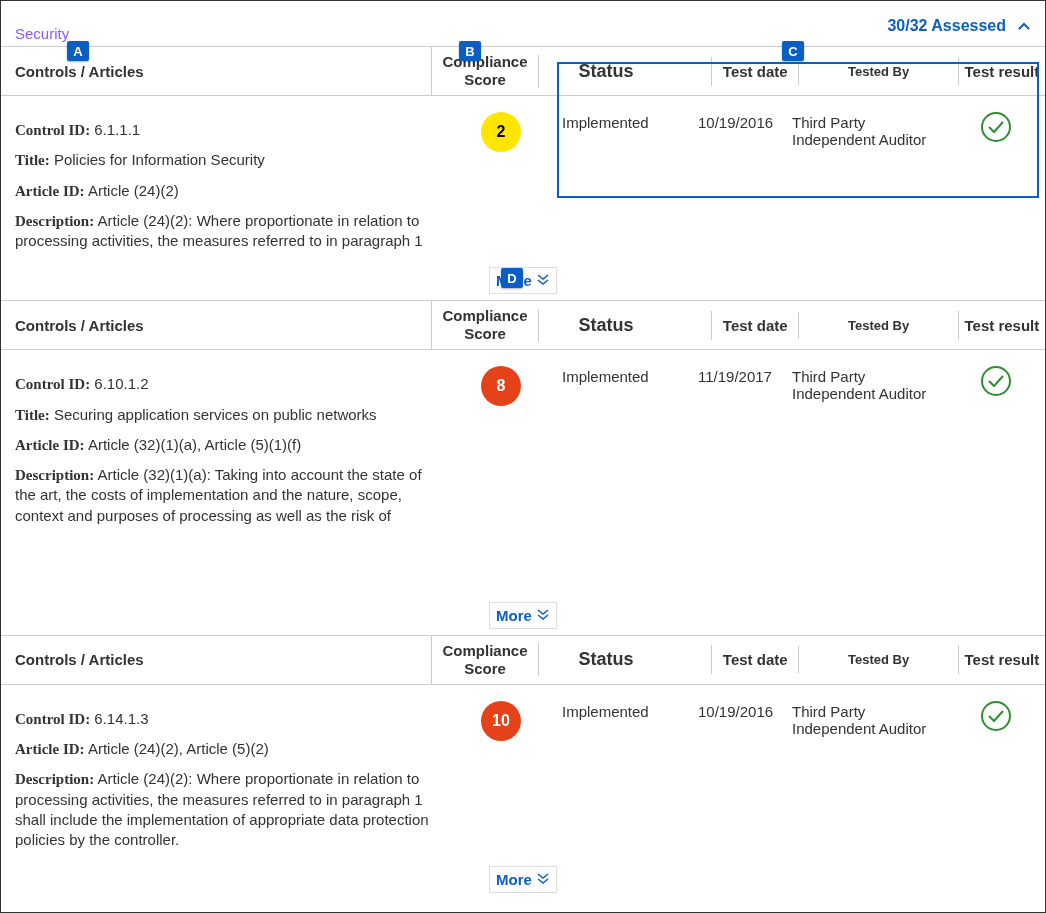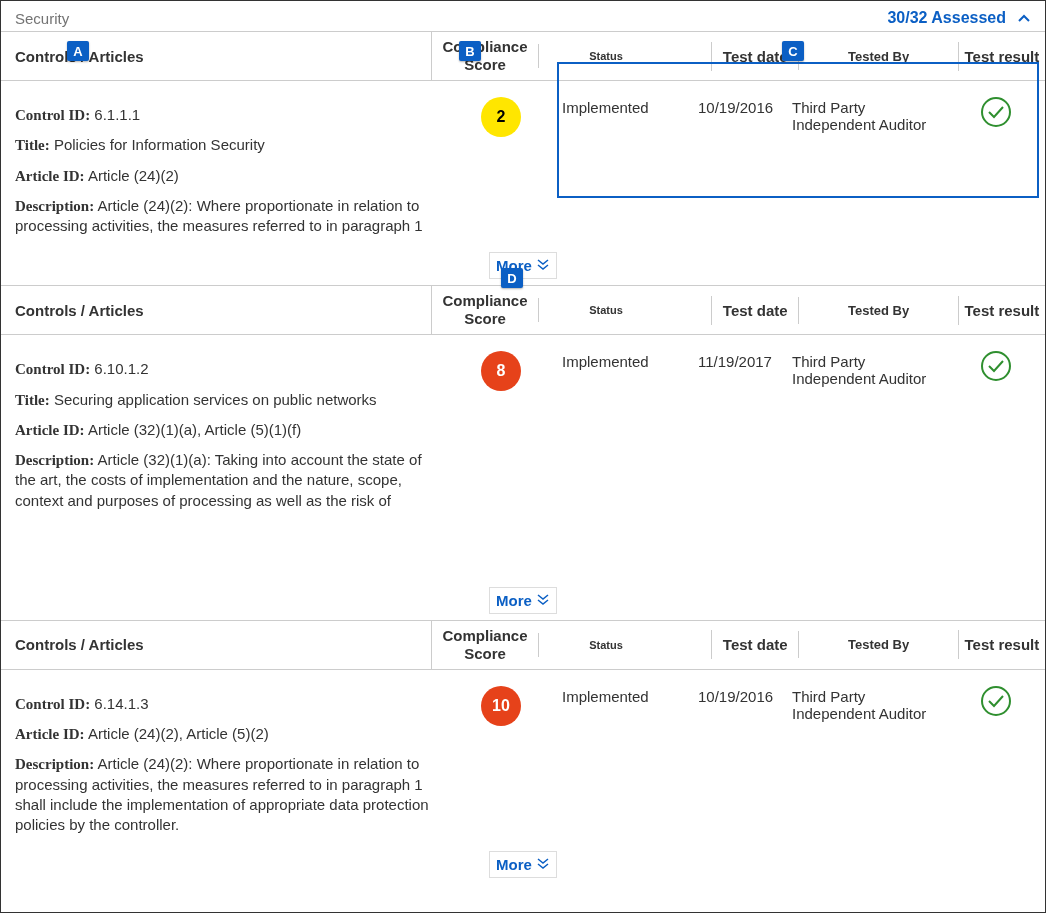--- a/index.html
+++ b/index.html
@@ -18,21 +18,22 @@
     overflow: hidden;
   }
   .topbar {
     display: flex;
     justify-content: space-between;
     align-items: center;
     padding: 8px 14px 4px 14px;
   }
   .topbar .title {
     font-size: 15px;
-    color: #737373;
+    color: #8b5cf6;
+    margin-top: 16px;
   }
   .assessed {
     color: #0b5fc4;
     font-size: 16px;
     font-weight: 600;
     display: flex;
     align-items: center;
     gap: 11px;
     cursor: pointer;
   }
@@ -45,21 +46,21 @@
     border-bottom: 1px solid #ccc;
     align-items: center;
     min-height: 48px;
   }
   .headerrow.inner {
     border-top: 1px solid #ccc;
     border-bottom: 1px solid #ccc;
   }
   .col-controls { width: 445px; padding: 6px 10px 6px 14px; font-weight: 700; font-size: 15px; }
   .col-score { width: 110px; padding: 6px 4px; font-weight: 700; text-align: center; font-size: 15px; }
-  .col-status { width: 140px; padding: 6px 4px; font-weight: 700; text-align: center; font-size: 11px; }
+  .col-status { width: 140px; padding: 6px 4px; font-weight: 700; text-align: center; font-size: 18px; }
   .col-testdate { width: 90px; padding: 6px 4px; font-weight: 700; text-align: center; font-size: 15px; margin-left: 38px; }
   .col-testedby { width: 165px; padding: 6px 4px; font-weight: 700; text-align: center; font-size: 13px; }
   .col-result { width: 90px; padding: 6px 4px; font-weight: 700; text-align: center; font-size: 15px; }
   .score-twoLine { line-height: 1.2; }
   .vsep { border-left: 1px solid #ccc; }
 
   .datarow {
     display: flex;
     align-items: flex-start;
     padding-top: 10px;

